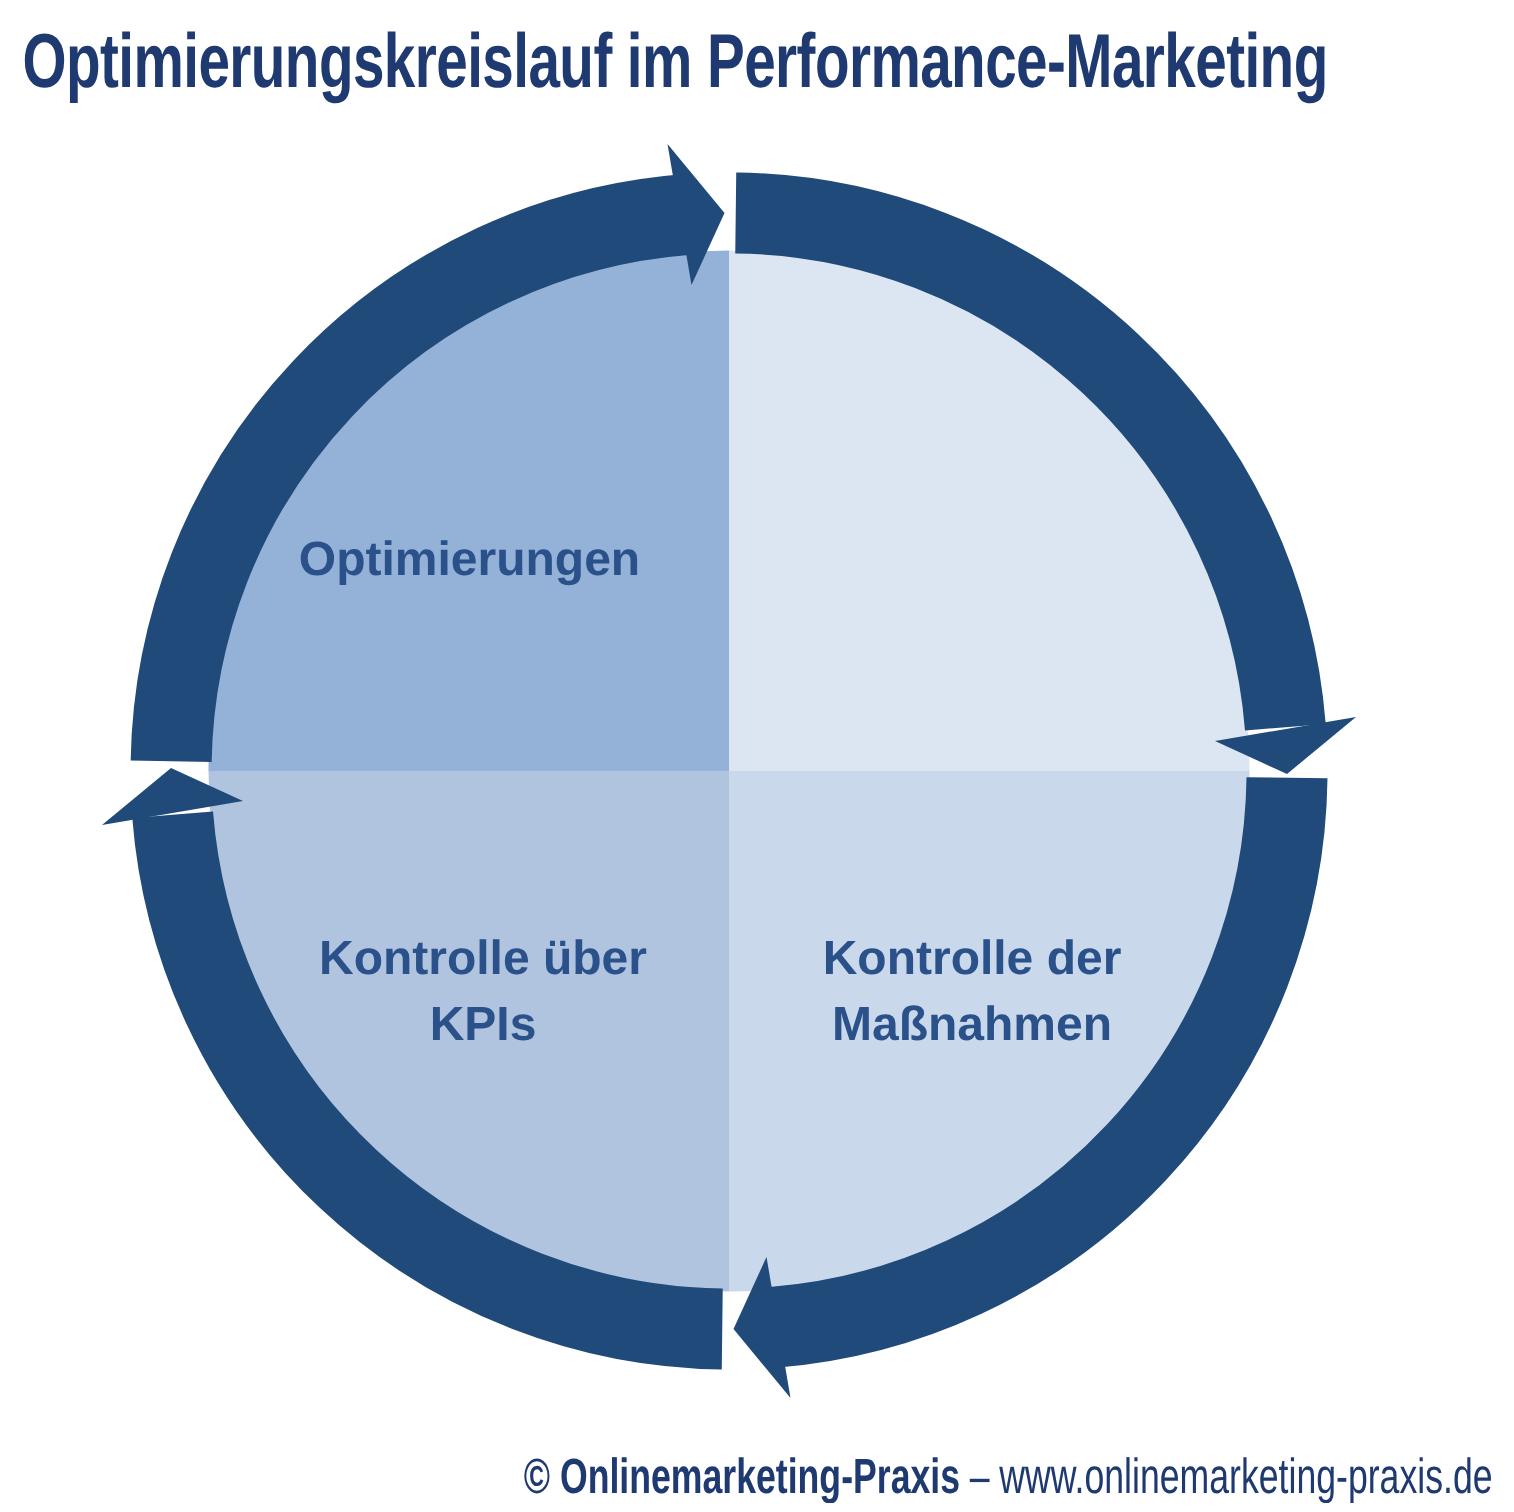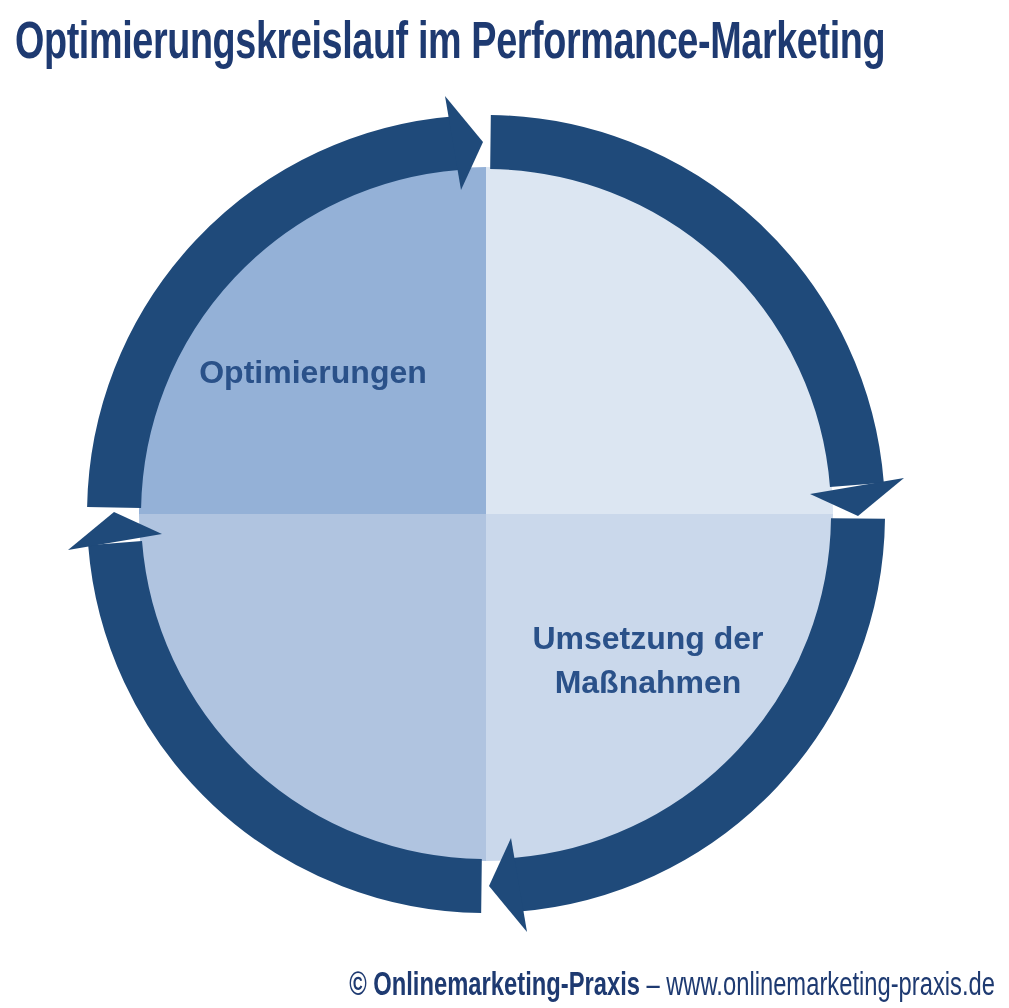--- a/index.html
+++ b/index.html
@@ -84,19 +84,20 @@
       <path class="arc" d="M 481.5 886.0 A 372 372 0 0 1 115.1 543.2" stroke="#1F4A7A"></path>
 
       <polygon points="0,0 -38,-46 -22,48" transform="translate(483,142)" fill="#1F4A7A"></polygon>
       <polygon points="0,0 -38,-46 -22,48" transform="translate(858,516) rotate(90)" fill="#1F4A7A"></polygon>
       <polygon points="0,0 -38,-46 -22,48" transform="translate(489,886) rotate(180)" fill="#1F4A7A"></polygon>
       <polygon points="0,0 -38,-46 -22,48" transform="translate(114,512) rotate(270)" fill="#1F4A7A"></polygon>
     </g>
   </svg>
 
   <div class="q-label lbl-tl">Optimierungen</div>
-  <div class="q-label lbl-br">Umsetzung der Maßnahmen</div>
+  <div class="q-label lbl-bl">Kontrolle über KPIs</div>
+  <div class="q-label lbl-br">Kontrolle der Maßnahmen</div>
 
   <div class="footer">
     <span class="bold">© Onlinemarketing-Praxis</span><span class="sep">–</span><span>www.onlinemarketing-praxis.de</span>
   </div>
 
 </div>
 
 </body></html>

